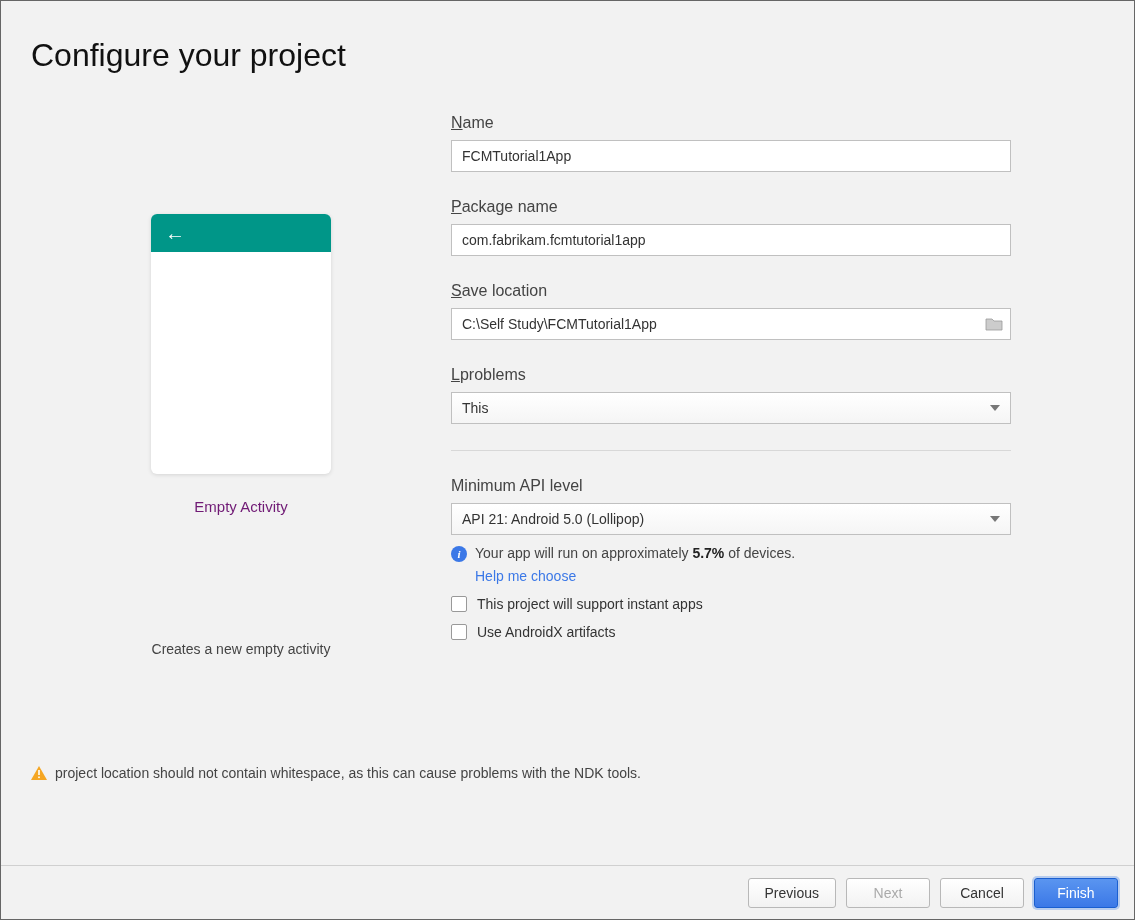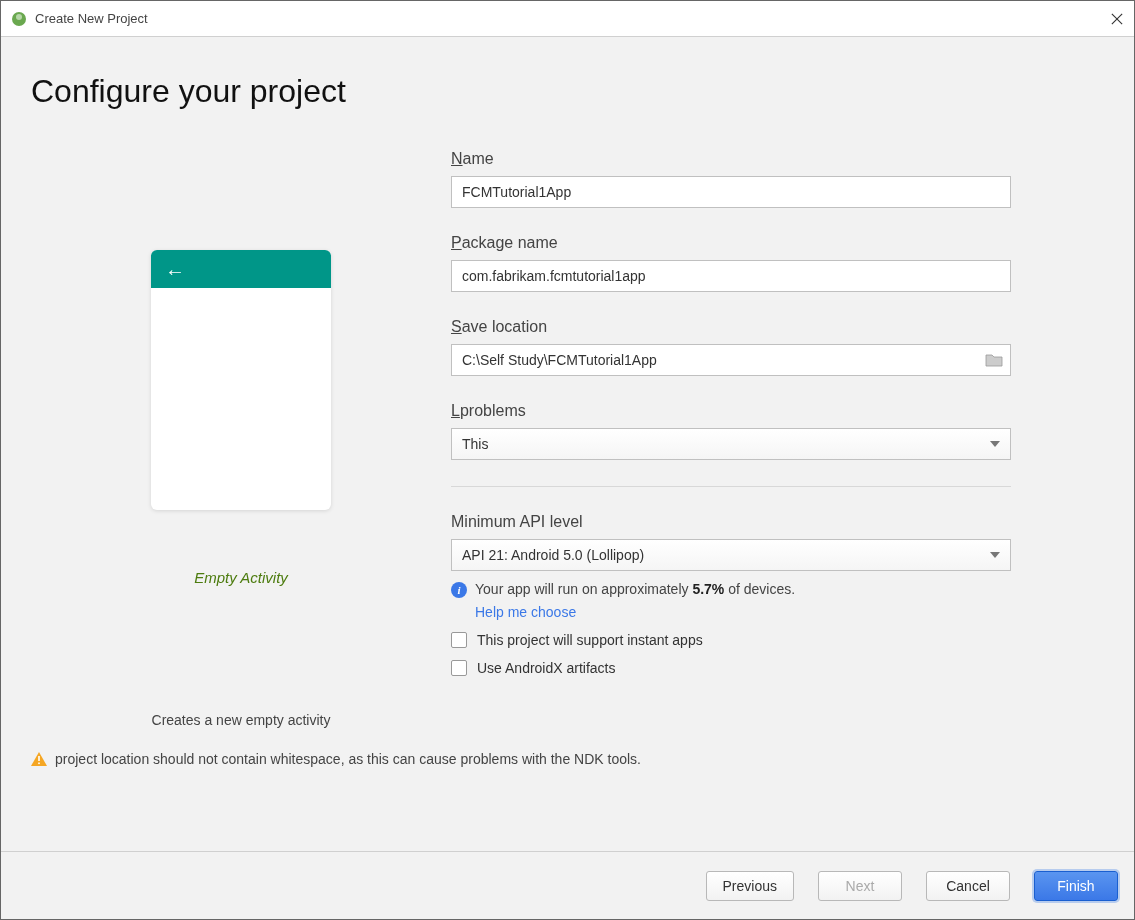--- a/index.html
+++ b/index.html
@@ -44,21 +44,21 @@
     padding-top:100px;
   }
   .device-preview{
     width:180px;height:260px;background:#fff;border-radius:6px;
     box-shadow:0 1px 4px rgba(0,0,0,0.12);overflow:hidden;
   }
   .device-toolbar{
     height:38px;background:var(--teal);display:flex;align-items:center;padding:0 14px;
   }
   .back-arrow{color:#fff;font-size:20px;line-height:1;font-weight:300;}
-  .preview-label{margin-top:59px;font-size:15px;color:#4d7c0f;font-style:italic;}
+  .preview-label{margin-top:24px;font-size:15px;color:#701a75;}
   .preview-desc{margin-top:126px;font-size:14px;color:#444;}
   .form-col{
     flex:1;max-width:560px;
   }
   .field{margin-bottom:26px;}
   .field-label{display:block;margin-bottom:8px;color:#444;font-size:16px;}
   .field-label .ul{text-decoration:underline;}
   .text-input,.select{
     width:100%;height:32px;background:#fff;border:1px solid var(--input-border);
     padding:0 10px;font-size:14px;color:#333;font-family:inherit;outline:none;
@@ -97,56 +97,39 @@
     width:16px;height:16px;border:1px solid #999;background:#fff;border-radius:2px;cursor:pointer;flex-shrink:0;
   }
   
   .warning-row{
     position:absolute;left:30px;bottom:84px;display:flex;align-items:center;gap:8px;
     font-size:14px;color:#444;
   }
   .warn-icon{width:16px;height:14px;}
   
   .footer{
-    height:68px;border-top:1px solid #d0d0d0;background:var(--bg);
-    display:flex;align-items:center;justify-content:flex-end;gap:24px;padding:0 16px;
+    height:54px;border-top:1px solid #d0d0d0;background:var(--bg);
+    display:flex;align-items:center;justify-content:flex-end;gap:10px;padding:0 16px;
   }
   .btn{
     height:30px;min-width:84px;padding:0 16px;border:1px solid #b8b8b8;
     background:linear-gradient(#ffffff,#f2f2f2);font-size:14px;color:#333;cursor:pointer;
     border-radius:3px;font-family:inherit;
   }
   .btn:disabled,.btn.disabled{color:#aaa;cursor:default;}
   .btn-primary{
     background:linear-gradient(#5a95f0,#3b78e7);color:#fff;border:1px solid var(--finish-border);
     box-shadow:0 0 0 2px rgba(74,134,232,0.35);
   }
 </style>
 </head>
 <body>
 
 <div class="window">
 
-  <div class="titlebar">
-    <div class="titlebar-left">
-      <span class="app-icon">
-        <svg viewBox="0 0 16 16" width="16" height="16">
-            <circle cx="8" cy="8" r="7" fill="#6aa84f"></circle>
-            <circle cx="8" cy="6" r="3" fill="#b6d7a8"></circle>
-          </svg>
-      </span>
-      <span class="title-text">Create New Project</span>
-    </div>
-    <span class="close-x">
-      <svg viewBox="0 0 14 14" width="12" height="12">
-          <line x1="1" y1="1" x2="13" y2="13" stroke="#333" stroke-width="1.3"></line>
-          <line x1="13" y1="1" x2="1" y2="13" stroke="#333" stroke-width="1.3"></line>
-        </svg>
-    </span>
-  </div>
 
   <div class="body">
     <h1>Configure your project</h1>
 
     <div class="content">
 
       <div class="preview-col">
         <div class="device-preview">
           <div class="device-toolbar">
             <span class="back-arrow">←</span>

